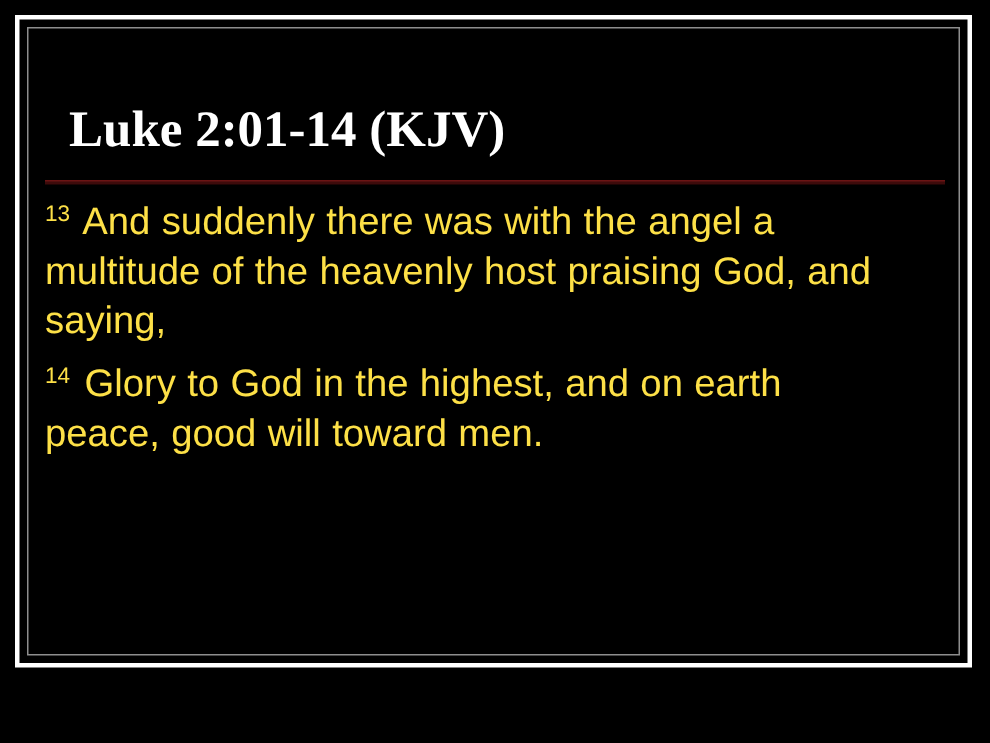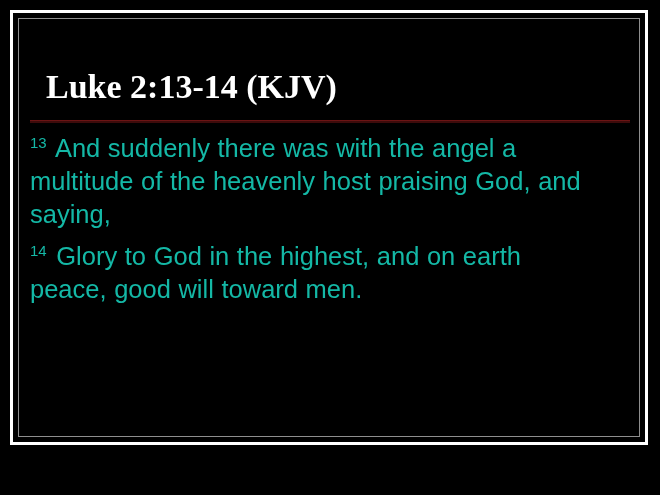--- a/index.html
+++ b/index.html
@@ -63,21 +63,21 @@
   }
   
   .body-block {
     position: absolute;
     left: 30px;
     top: 132px;
     width: 574px;
   }
   .verse {
     margin: 0 0 9px 0;
-    color: #14b8a6;
+    color: #fde047;
     font-family: "Liberation Sans", sans-serif;
     font-size: 25.5px;
     line-height: 33px;
     text-align: left;
     word-spacing: 0.5px;
   }
   .verse:last-child {
     margin-bottom: 4px;
   }
   .verse-num {
@@ -88,21 +88,21 @@
   }
 </style>
 </head>
 <body>
 
 <div id="slide">
 
   <div class="frame-outer"></div>
   <div class="frame-inner"></div>
 
-  <h1 class="title">Luke 2:13-14 (KJV)</h1>
+  <h1 class="title">Luke 2:01-14 (KJV)</h1>
 
   <div class="title-rule"></div>
 
   <div class="body-block">
 
     <p class="verse"><span class="verse-num">13</span> <span>And suddenly there was with the angel a multitude of the heavenly host praising God, and saying,</span></p>
 
     <p class="verse"><span class="verse-num">14</span> <span>Glory to God in the highest, and on earth peace, good will toward men.</span></p>
 
   </div>

